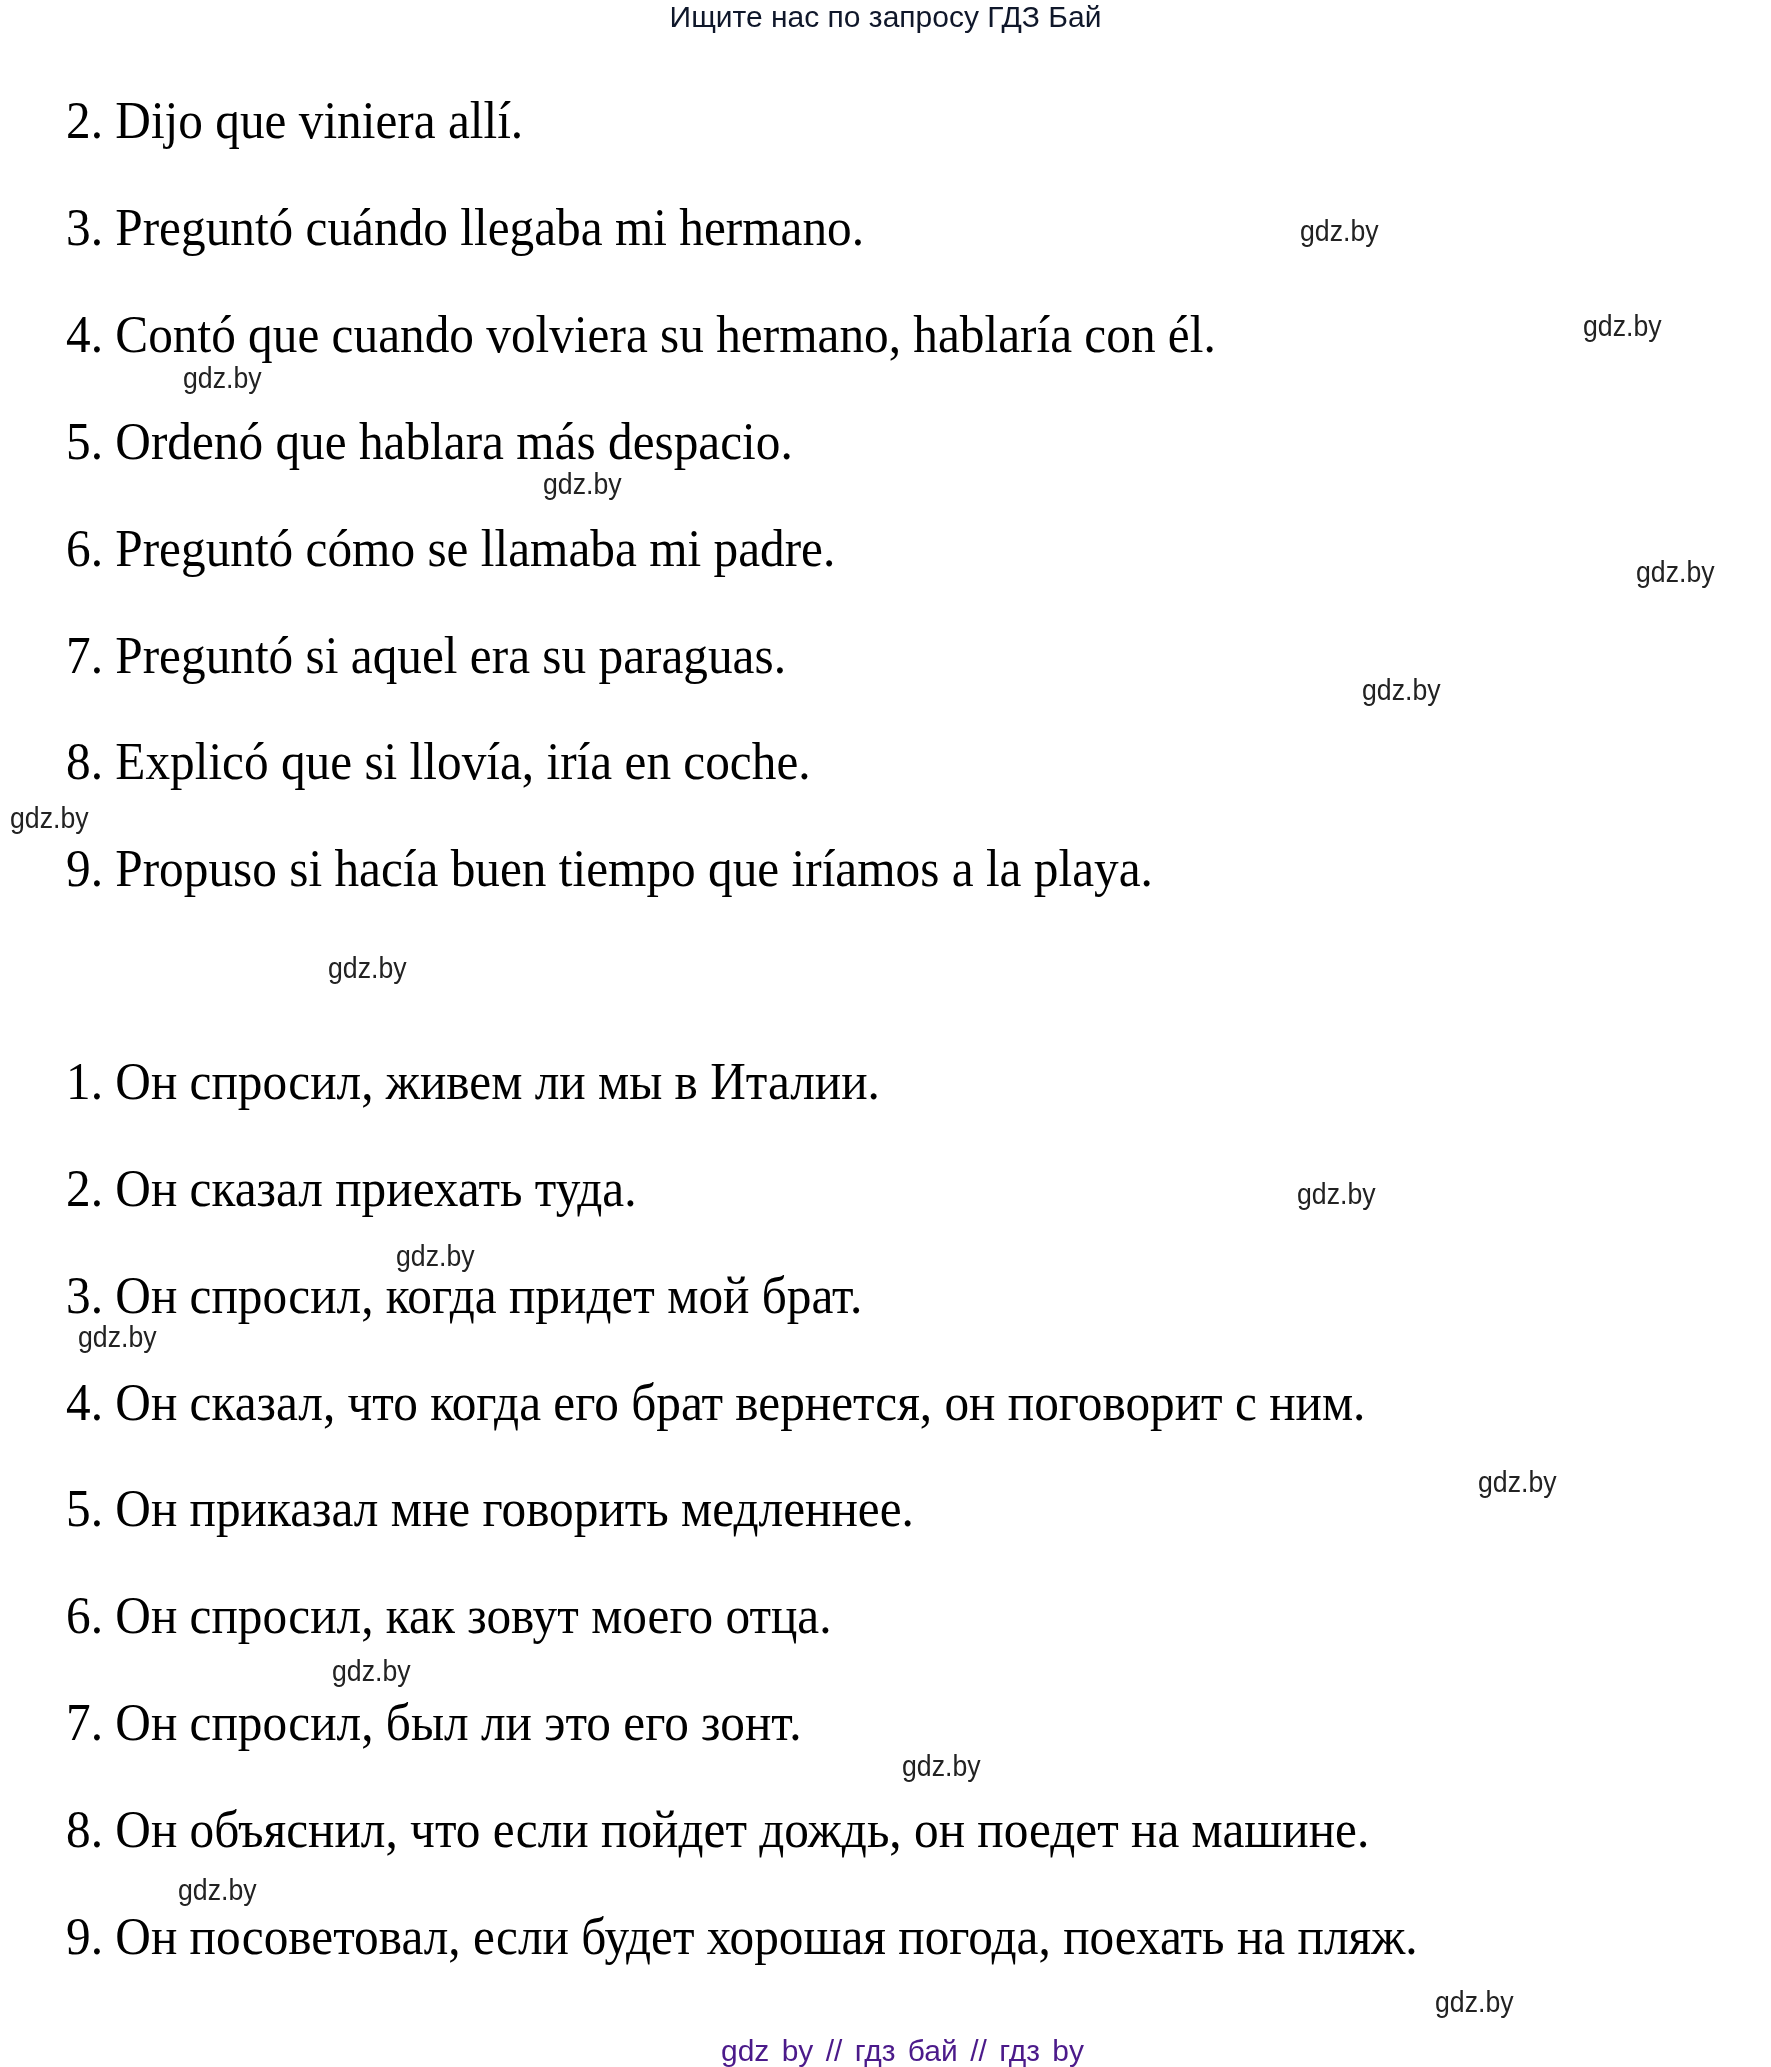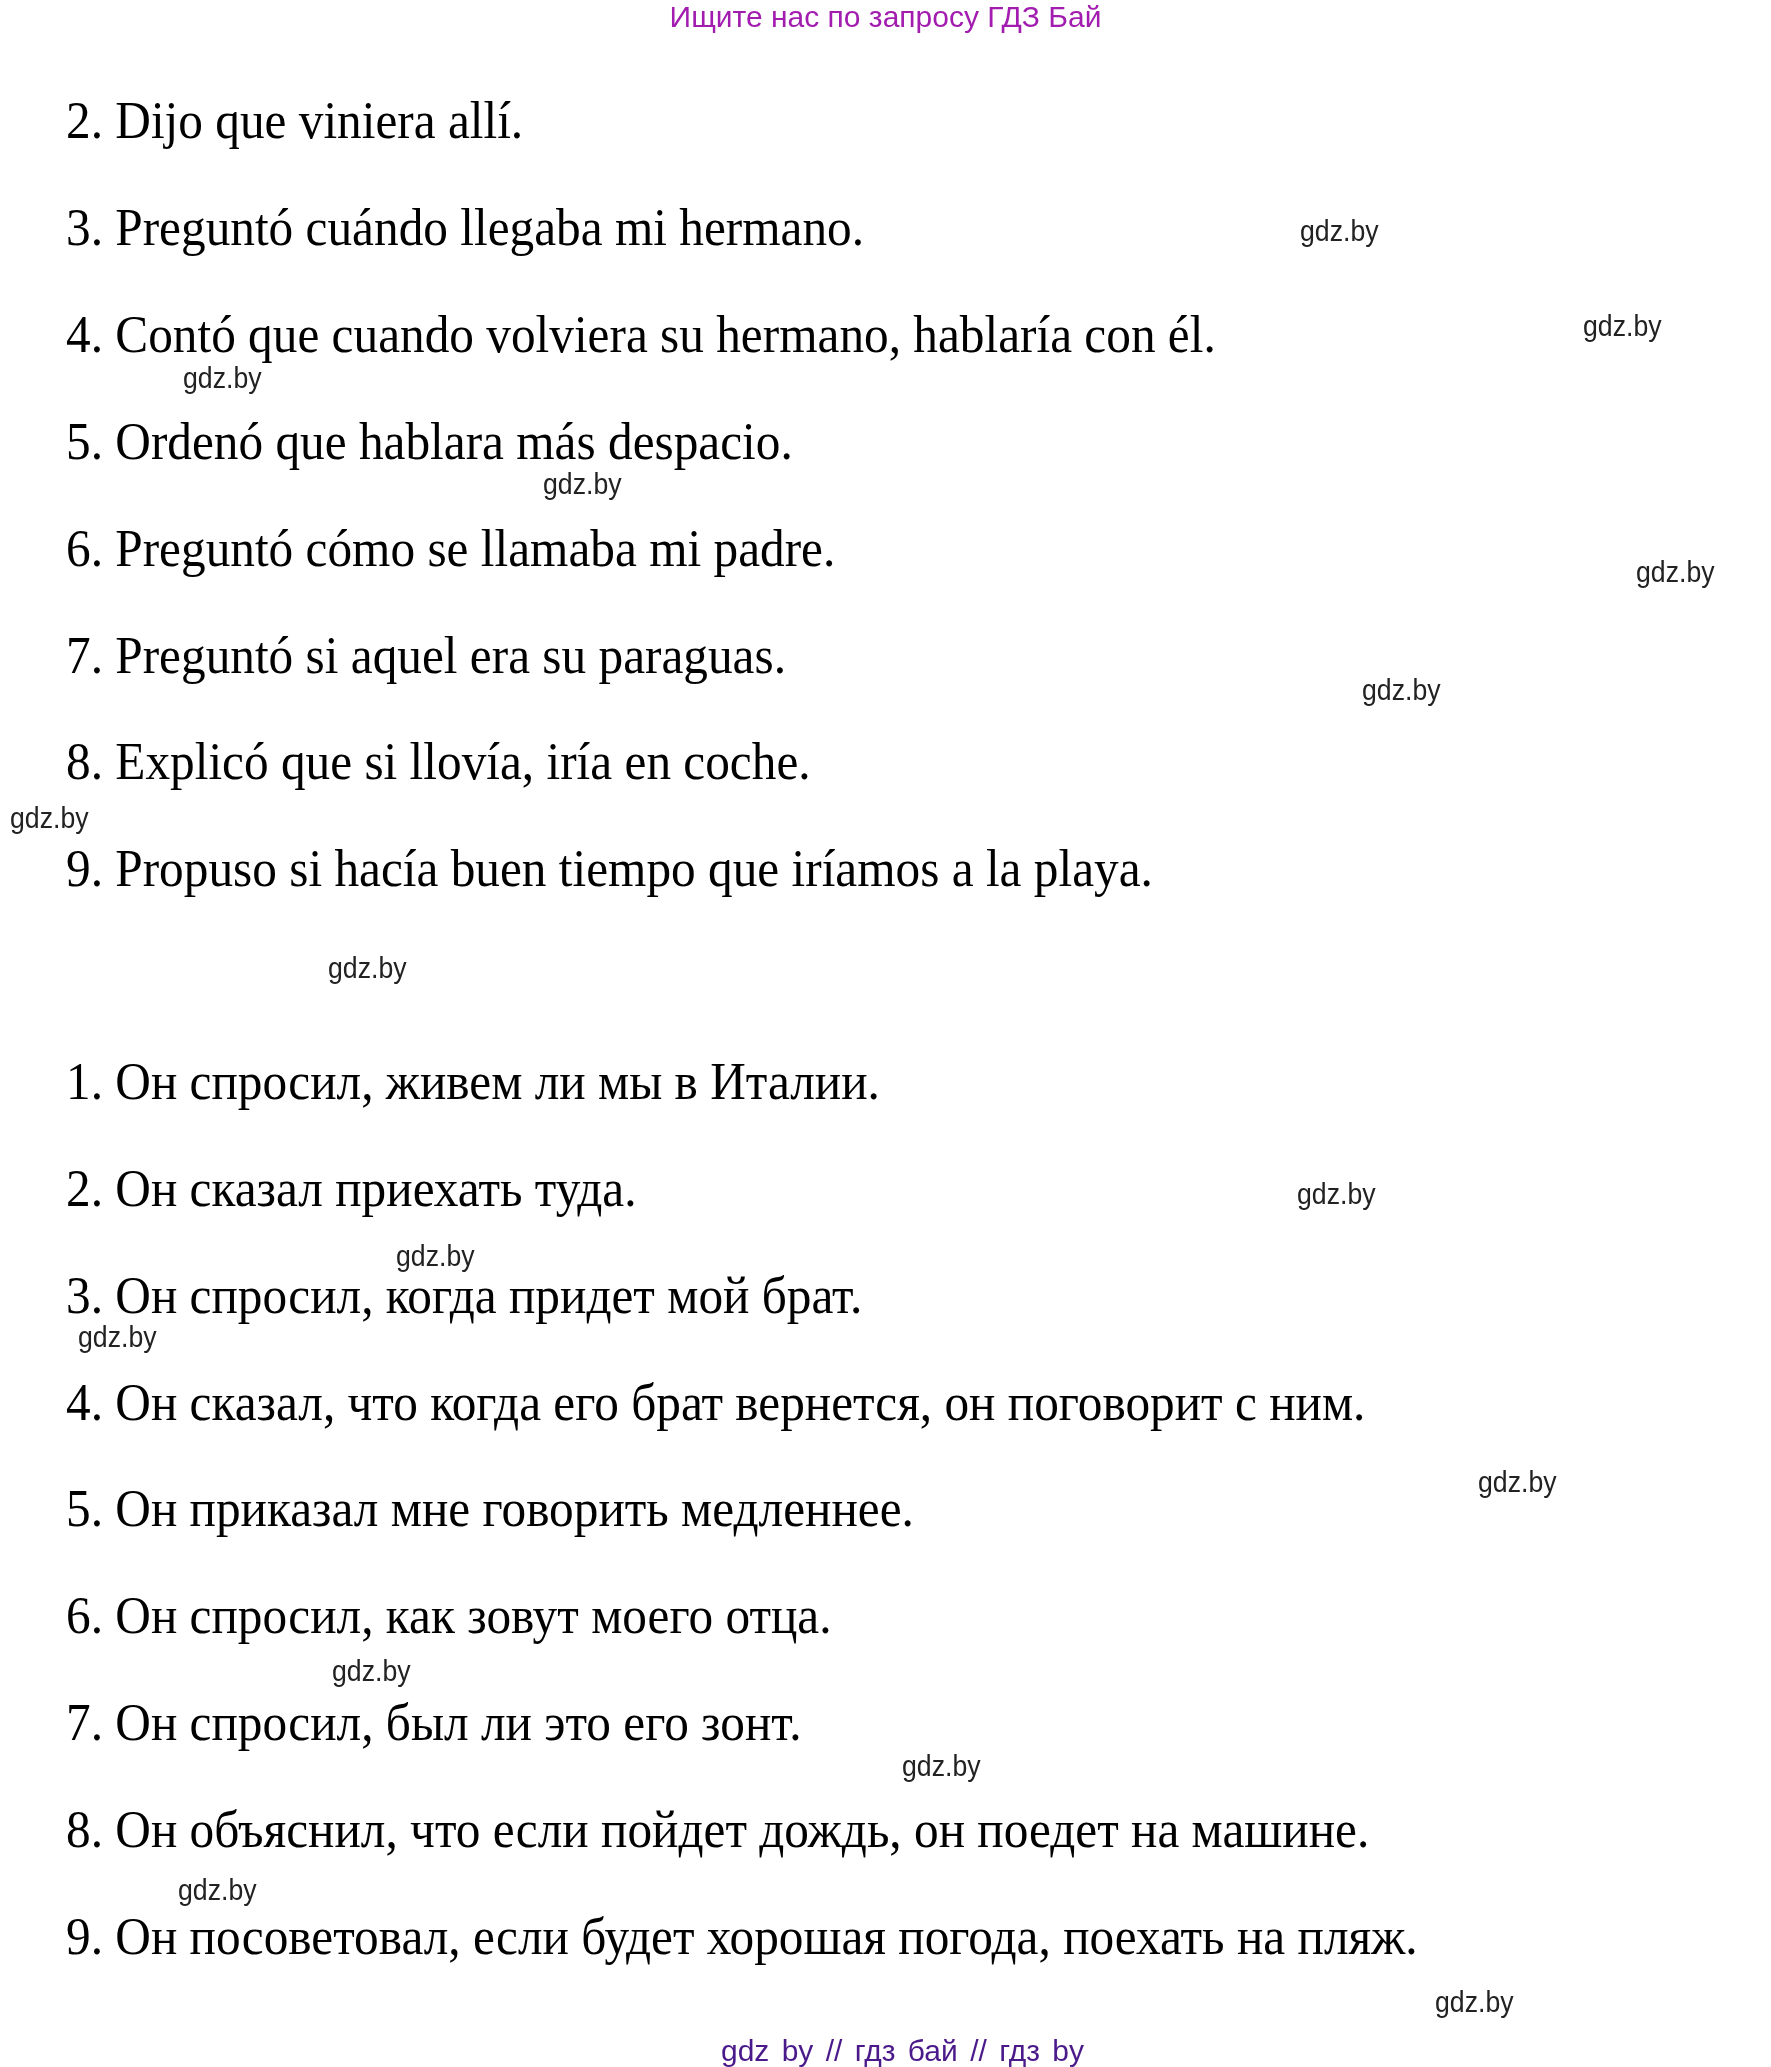--- a/index.html
+++ b/index.html
@@ -1,20 +1,20 @@
 <!DOCTYPE html>
 <html><head>
   <meta charset="utf-8">
   <style>
     html, body { margin:0; padding:0; background:#ffffff; }
     body { width:1771px; height:2067px; position:relative; overflow:hidden; }
     .header {
       position:absolute; top:0; left:0; width:1771px; text-align:center;
       font-family:"Liberation Sans", sans-serif; font-size:30px; line-height:34px;
-      color:#a21caf;
+      color:#0f172a;
     }
     .line {
       position:absolute; left:66px; white-space:nowrap;
       font-family:"Liberation Serif", serif; font-size:53px; line-height:60px;
       color:#000000; transform:scaleX(0.93); transform-origin:left center;
     }
     .wm {
       position:absolute; white-space:nowrap;
       font-family:"Liberation Sans", sans-serif; font-size:29px; line-height:32px;
       color:#222222; transform:scaleX(0.92); transform-origin:left center;

